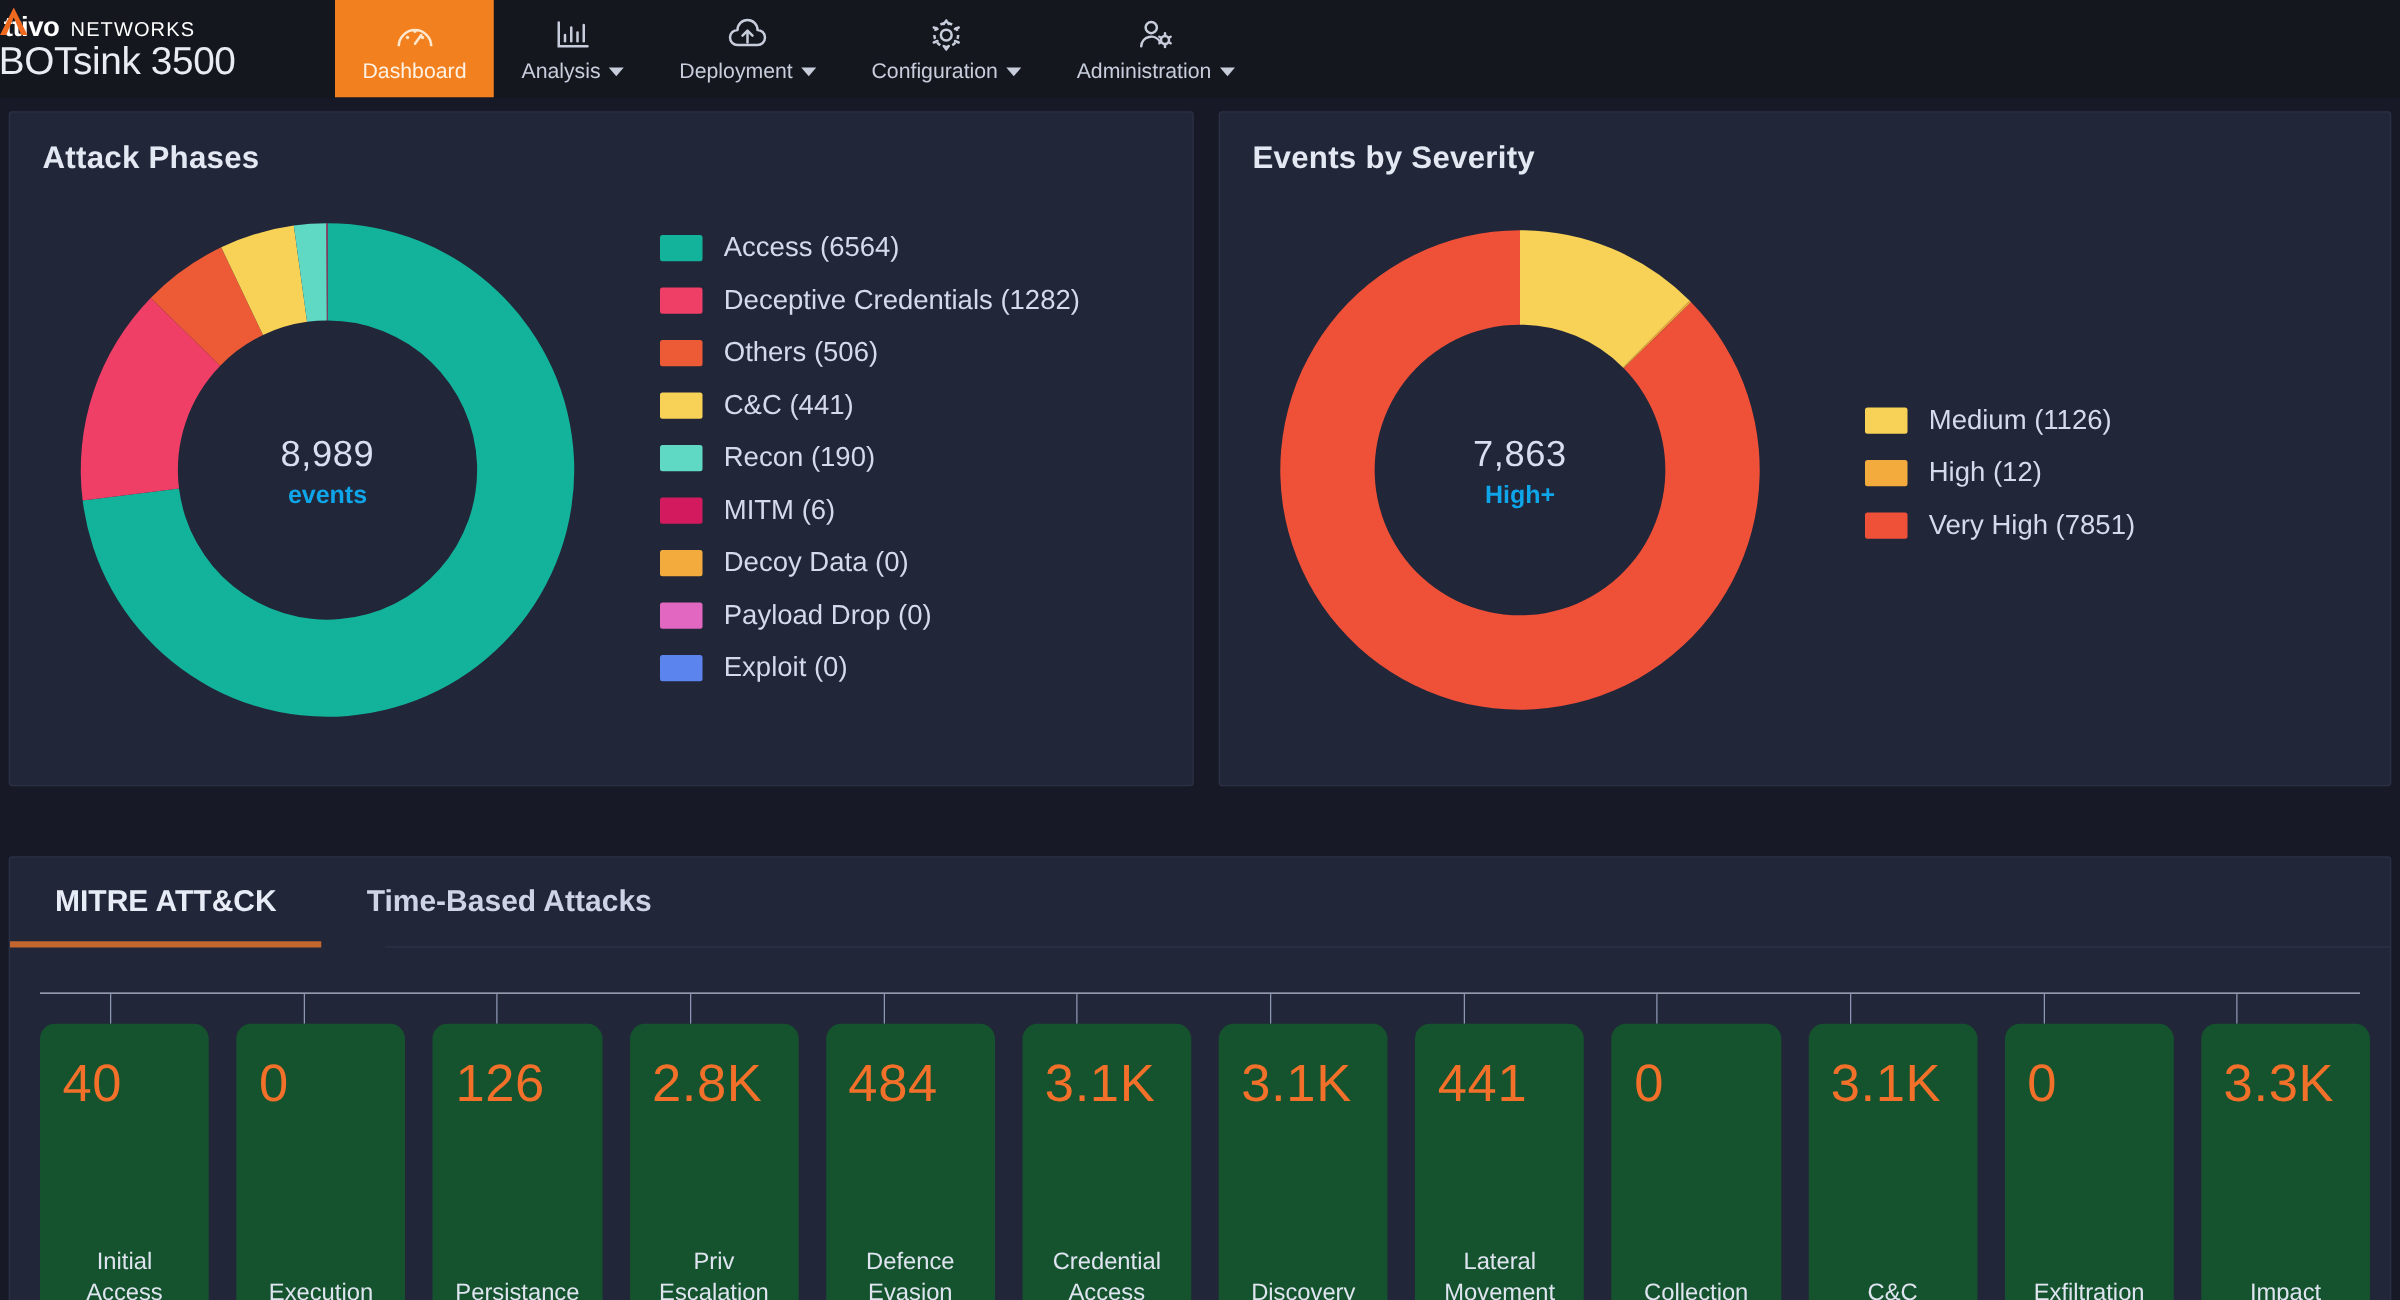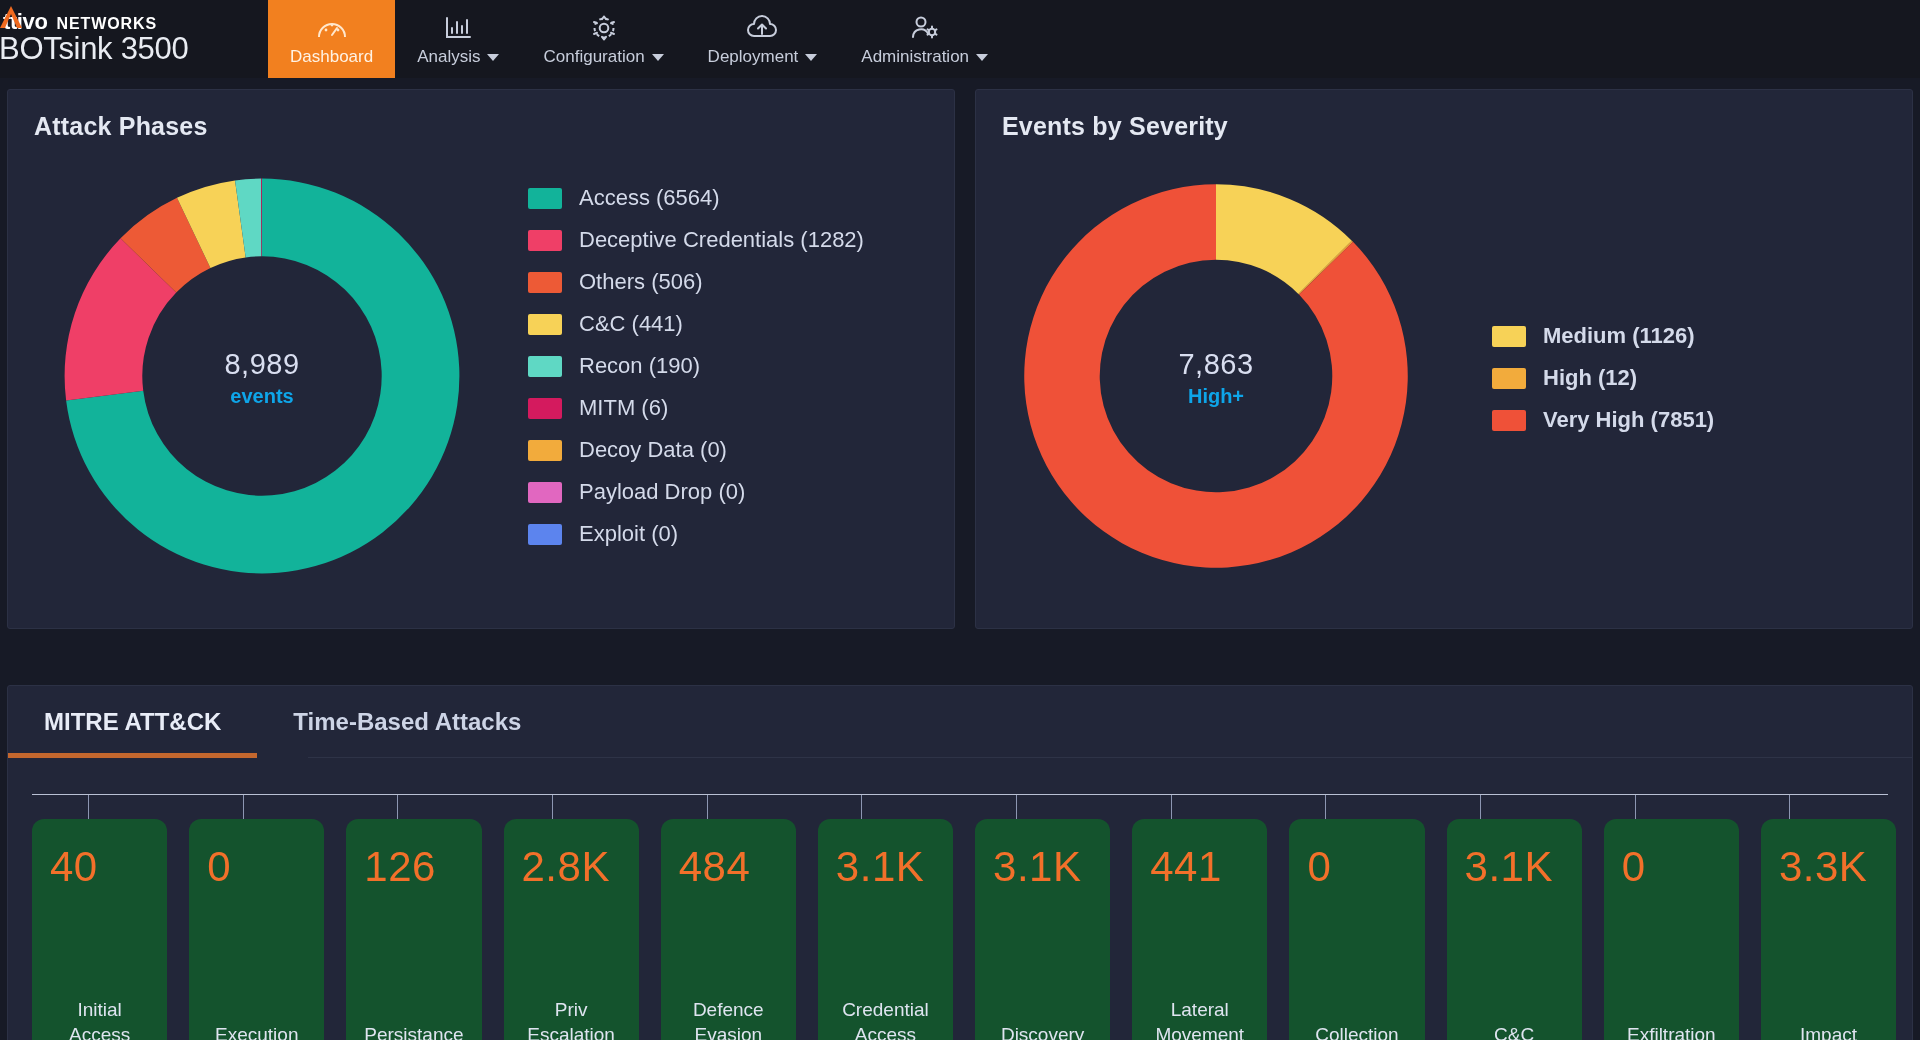--- a/index.html
+++ b/index.html
@@ -28,21 +28,21 @@
   }
   .brand-mark {
     position: relative; width: 26px; height: 24px; flex: 0 0 26px;
   }
   .brand-mark svg { position: absolute; left: 0; top: 0; }
   .brand-attivo {
     font-size: 22px; font-weight: bold; color: #ffffff;
     letter-spacing: -0.4px; margin-left: -21px;
   }
   .brand-networks {
-    font-size: 16px; font-weight: bold; color: #ffffff;
+    font-size: 16px; font-weight: normal; color: #ffffff;
     letter-spacing: 0.9px; margin-left: 9px;
   }
   .brand-model {
     font-size: 31px; color: #e9ecf2; letter-spacing: -0.3px;
     margin-left: -3px; margin-top: 2px; font-weight: 400;
   }
   .nav { display: flex; align-items: stretch; height: 78px; }
   .nav-item {
     display: flex; flex-direction: column;
     align-items: center; justify-content: center;
@@ -208,43 +208,43 @@
         </svg>
       </span>
       <span class="nav-label">
         <span>Analysis</span>
         <i class="caret"></i>
       </span>
     </div>
 
     <div class="nav-item">
       <span class="nav-icon">
+        <svg width="36" height="30" viewBox="0 0 36 30" fill="none" stroke="#c7cddb" stroke-width="2" stroke-linecap="round" stroke-linejoin="round">
+          <path d="M10 23 A6 6 0 0 1 10 11 A8 8 0 0 1 26 11 A6 6 0 0 1 26 23 Z"></path>
+          <path d="M18 21 L18 12"></path>
+            <path d="M14 15.5 L18 11.5 L22 15.5"></path>
+        </svg>
+      </span>
+      <span class="nav-label">
+        <span>Deployment</span>
+        <i class="caret"></i>
+      </span>
+    </div>
+
+    <div class="nav-item">
+      <span class="nav-icon">
         <svg width="32" height="30" viewBox="0 0 32 30" fill="none" stroke="#c7cddb" stroke-width="2">
           <circle cx="16" cy="15" r="4.3"></circle>
           <path d="M16 3.5 L18 6.2 M16 26.5 L14 23.8 M26 9 L23 10.2 M6 21 L9 19.8
                    M26 21 L23 19.8 M6 9 L9 10.2 M16 3.5 L14 6.2 M16 26.5 L18 23.8" stroke-linecap="round"></path>
           <circle cx="16" cy="15" r="9.5" stroke-dasharray="3.2 3.4"></circle>
         </svg>
       </span>
       <span class="nav-label">
         <span>Configuration</span>
-        <i class="caret"></i>
-      </span>
-    </div>
-
-    <div class="nav-item">
-      <span class="nav-icon">
-        <svg width="36" height="30" viewBox="0 0 36 30" fill="none" stroke="#c7cddb" stroke-width="2" stroke-linecap="round" stroke-linejoin="round">
-          <path d="M10 23 A6 6 0 0 1 10 11 A8 8 0 0 1 26 11 A6 6 0 0 1 26 23 Z"></path>
-          <path d="M18 21 L18 12"></path>
-            <path d="M14 15.5 L18 11.5 L22 15.5"></path>
-        </svg>
-      </span>
-      <span class="nav-label">
-        <span>Deployment</span>
         <i class="caret"></i>
       </span>
     </div>
 
     <div class="nav-item">
       <span class="nav-icon">
         <svg width="36" height="30" viewBox="0 0 36 30" fill="none" stroke="#c7cddb" stroke-width="2" stroke-linecap="round">
           <circle cx="14" cy="9" r="4.5"></circle>
           <path d="M6 24 A8 8 0 0 1 21 20.5"></path>
           <circle cx="25" cy="19" r="3.2"></circle>
@@ -330,21 +330,21 @@
           <svg id="donut1" width="408" height="408" viewBox="0 0 100 100">
               <path d="M50 3 A47 47 0 0 1 83.28914441717637 16.82119857541 L70.18597055084099 29.88093956168479 A28.5 28.5 0 0 0 50 21.5 Z" fill="#f7d257"></path>
               <path d="M83.28914441717637 16.82119857541 A47 47 0 0 1 83.56626833882368 17.101586211397915 L70.354013779925 30.050961851592355 A28.5 28.5 0 0 0 70.18597055084099 29.88093956168479 Z" fill="#f2ab3c"></path>
               <path d="M83.56626833882368 17.101586211397915 A47 47 0 1 1 49.99999999999999 3 L49.99999999999999 21.5 A28.5 28.5 0 1 0 70.354013779925 30.050961851592355 Z" fill="#ef5138"></path>
             </svg>
           <div class="donut-center">
             <div class="donut-value">7,863</div>
             <div class="donut-sub">High+</div>
           </div>
         </div>
-        <div class="legend" id="legend1" style="margin-left:72px;font-weight:bold;">
+        <div class="legend" id="legend1" style="margin-left:72px;">
             <div class="legend-item">
               <span class="swatch" style="background: rgb(247, 210, 87);"></span>
               <span class="legend-label">Medium (1126)</span>
             </div>
             <div class="legend-item">
               <span class="swatch" style="background: rgb(242, 171, 60);"></span>
               <span class="legend-label">High (12)</span>
             </div>
             <div class="legend-item">
               <span class="swatch" style="background: rgb(239, 81, 56);"></span>

